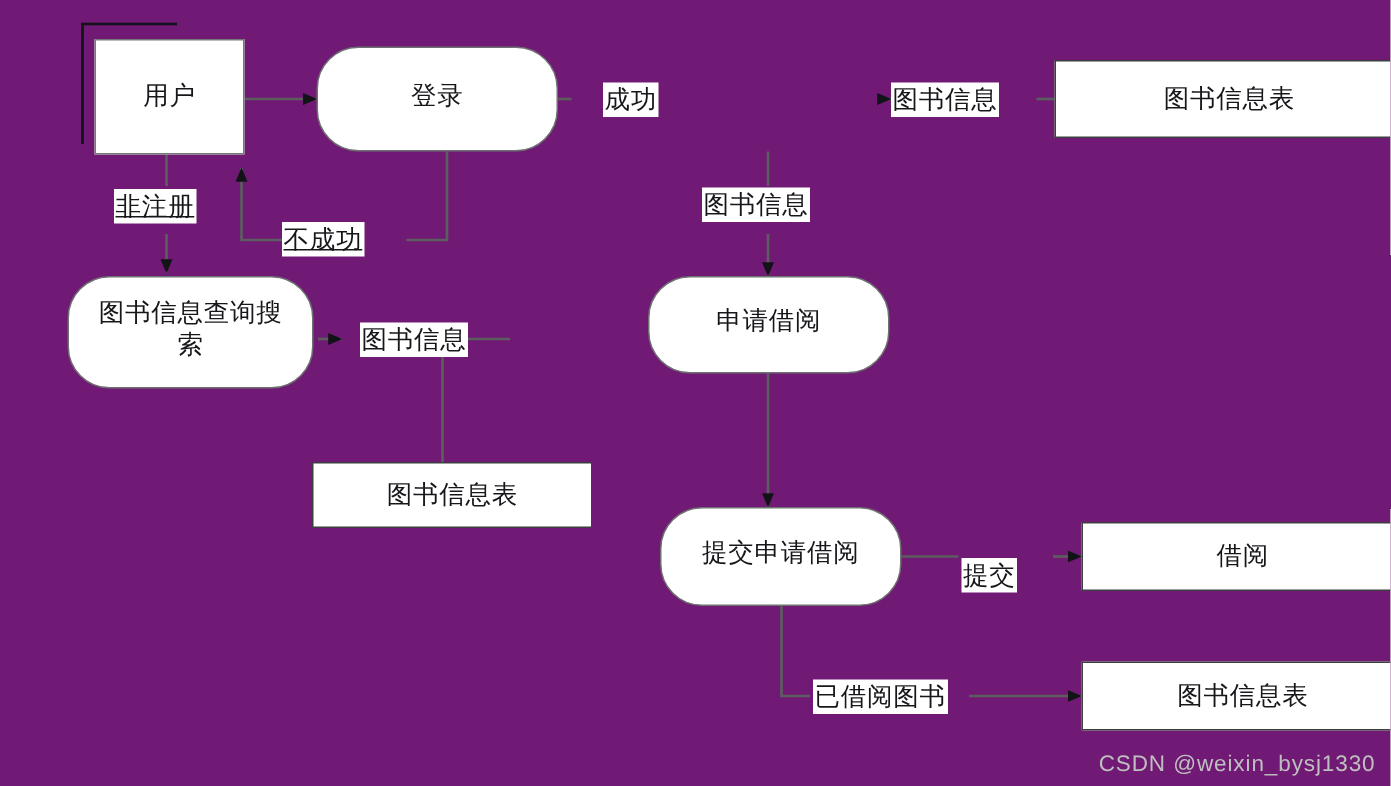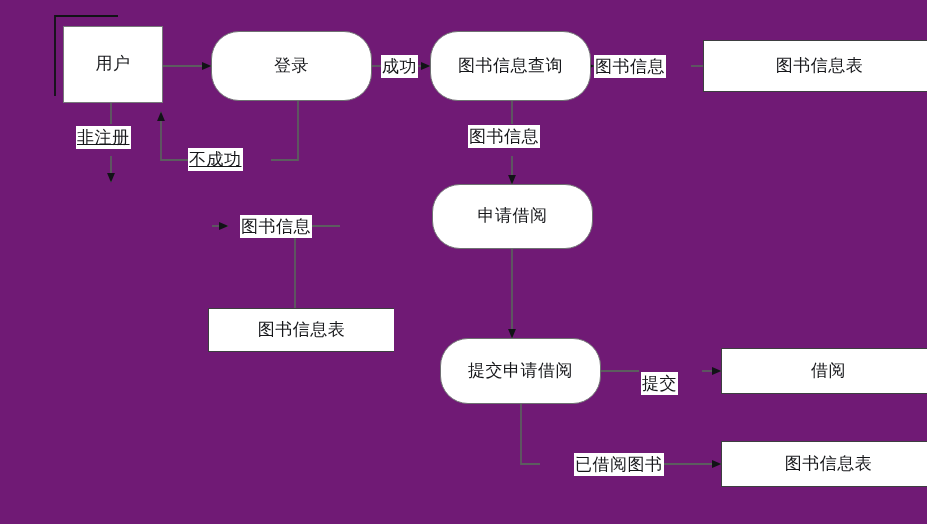--- a/index.html
+++ b/index.html
@@ -35,20 +35,21 @@
     line-height: 1.22;
     letter-spacing: 0.5px;
     z-index: 3;
     background: transparent;
   }
   
   .process {
     border: 1.6px solid #6f7072;
     border-radius: 28px;
     background: #ffffff;
+    font-family: Liberation Mono, monospace;
   }
   
   .entity {
     border: 1.8px solid #77787a;
     background: #ffffff;
   }
   
   .store {
     border-top: 1.6px solid #3d3e40;
     border-bottom: 1.6px solid #3d3e40;
@@ -128,28 +129,29 @@
   </svg>
 
   <div class="node entity" style="left:63px; top:26px; width:100px; height:77px;">
     <span>用户</span>
   </div>
 
   <div class="node process" style="left:211px; top:31px; width:161px; height:70px;">
     <span>登录</span>
   </div>
 
-  <div class="node process" style="left:430px; top:31px; width:161px; height:70px;">
-    <span>图书信息查询</span>
-  </div>
 
   <div class="node store" style="left:703px; top:40px; width:232px; height:52px;">
     <span>图书信息表</span>
   </div>
 
+  <div class="node process" style="left:45px; top:184px; width:164px; height:75px; white-space:pre-line;">
+    <span>图书信息查询搜
+索</span>
+  </div>
 
   <div class="node store" style="left:208px; top:308px; width:186px; height:44px;">
     <span>图书信息表</span>
   </div>
 
   <div class="node process" style="left:440px; top:338px; width:161px; height:66px;">
     <span>提交申请借阅</span>
   </div>
 
   <div class="node process" style="left:432px; top:184px; width:161px; height:65px;">
@@ -157,30 +159,31 @@
   </div>
 
   <div class="node store" style="left:721px; top:348px; width:214px; height:46px;">
     <span>借阅</span>
   </div>
 
   <div class="node store" style="left:721px; top:441px; width:214px; height:46px;">
     <span>图书信息表</span>
   </div>
 
-  <div class="edge-label" style="left:381px; top:55px;">成功</div>
+  <div class="edge-label" style="left:402px; top:55px;">成功</div>
 
   <div class="edge-label" style="left:188px; top:148px;text-decoration:underline;">不成功</div>
 
   <div class="edge-label" style="left:76px; top:126px;text-decoration:underline;">非注册</div>
 
   <div class="edge-label" style="left:594px; top:55px;">图书信息</div>
 
   <div class="edge-label" style="left:468px; top:125px;">图书信息</div>
 
   <div class="edge-label" style="left:240px; top:215px;">图书信息</div>
 
   <div class="edge-label" style="left:641px; top:372px;">提交</div>
 
-  <div class="edge-label" style="left:542px; top:453px;margin-left:32px;">已借阅图书</div>
+  <div class="edge-label" style="left:542px; top:453px;">已借阅图书</div>
 
+  <div class="watermark">CSDN @weixin_bysj1330</div>
 
 </div>
 
 </body></html>

